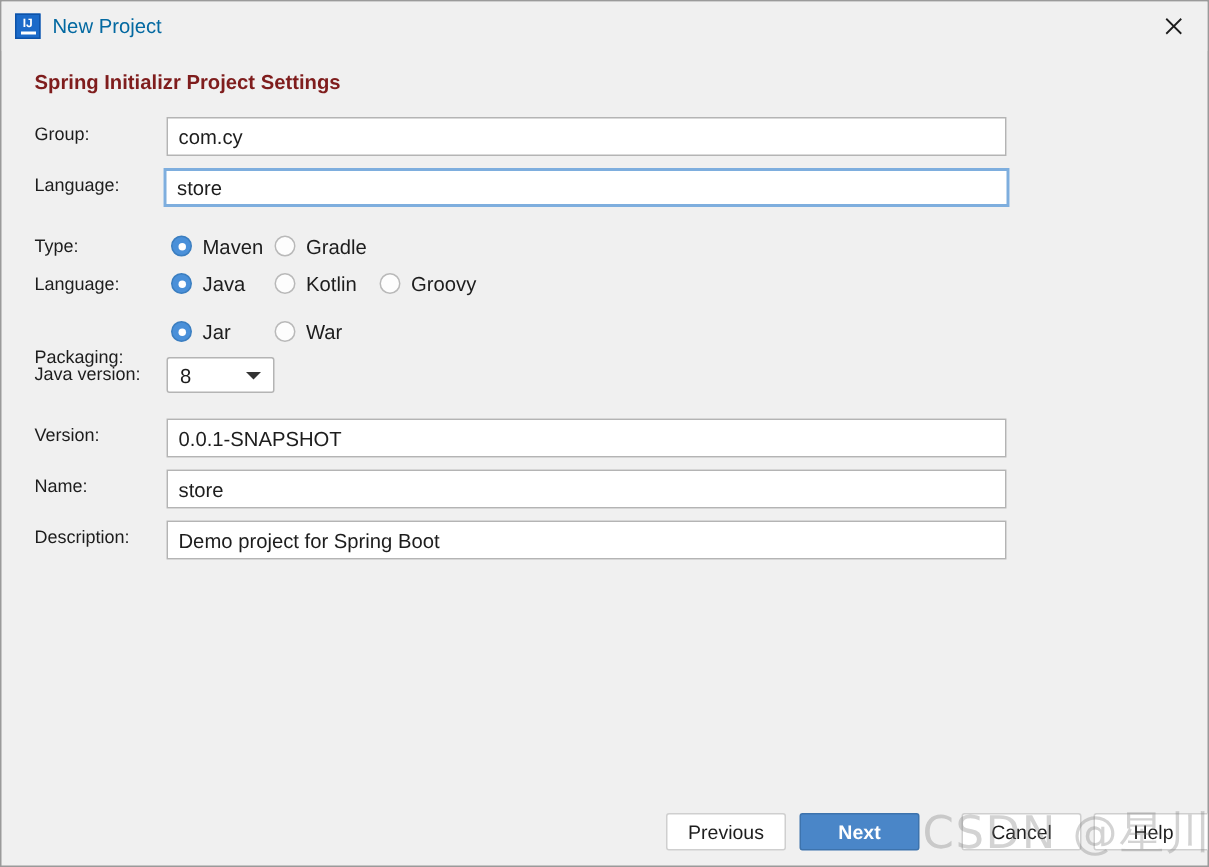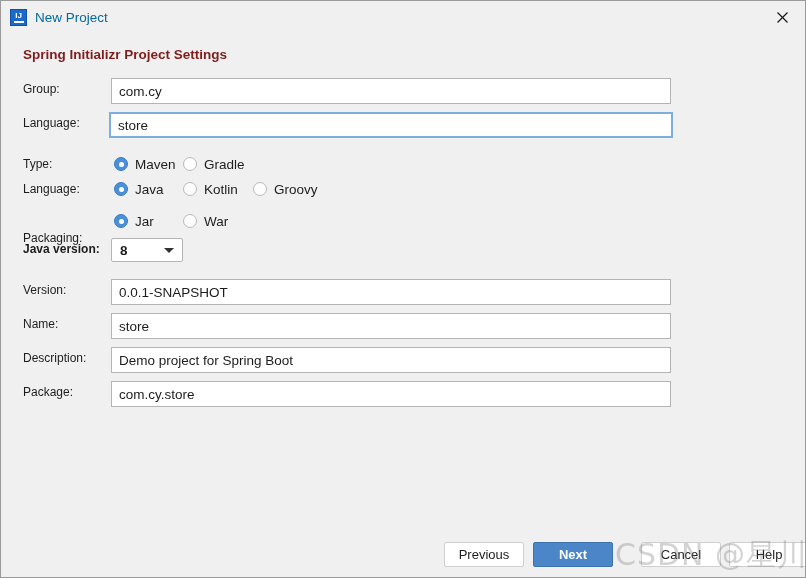--- a/index.html
+++ b/index.html
@@ -313,21 +313,21 @@
     <div class="radio-item" style="left:113px;">
       <span class="radio-mark checked"></span>
       <span class="radio-label">Jar</span>
     </div>
     <div class="radio-item" style="left:182px;">
       <span class="radio-mark"></span>
       <span class="radio-label">War</span>
     </div>
   </div>
 
-  <div class="row" style="top:237px;font-weight:bold;">
+  <div class="row" style="top:237px;">
     <div class="row-label">Java version:</div>
     <div class="combo">
       <span class="combo-value">8</span>
       <span class="combo-arrow"></span>
     </div>
   </div>
 
   <div class="row" style="top:278px;">
     <div class="row-label">Version:</div>
     <div class="text-field">0.0.1-SNAPSHOT</div>
@@ -336,24 +336,20 @@
   <div class="row" style="top:312px;">
     <div class="row-label">Name:</div>
     <div class="text-field">store</div>
   </div>
 
   <div class="row" style="top:346px;">
     <div class="row-label">Description:</div>
     <div class="text-field">Demo project for Spring Boot</div>
   </div>
 
-  <div class="row" style="top:380px;">
-    <div class="row-label">Package:</div>
-    <div class="text-field">com.cy.store</div>
-  </div>
 
   <div class="btn" id="btn-previous">Previous</div>
   <div class="btn primary" id="btn-next">Next</div>
   <div class="btn" id="btn-cancel">Cancel</div>
   <div class="btn" id="btn-help">Help</div>
 
   <div class="watermark">CSDN @星川皆无恙</div>
 
 </div>
 

